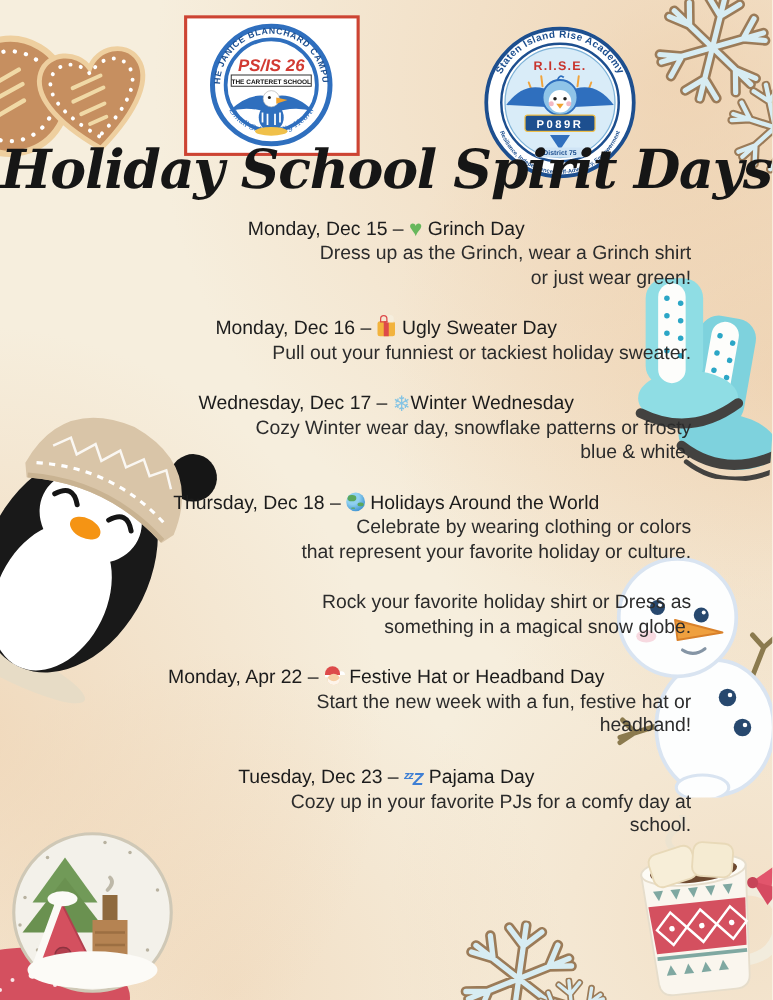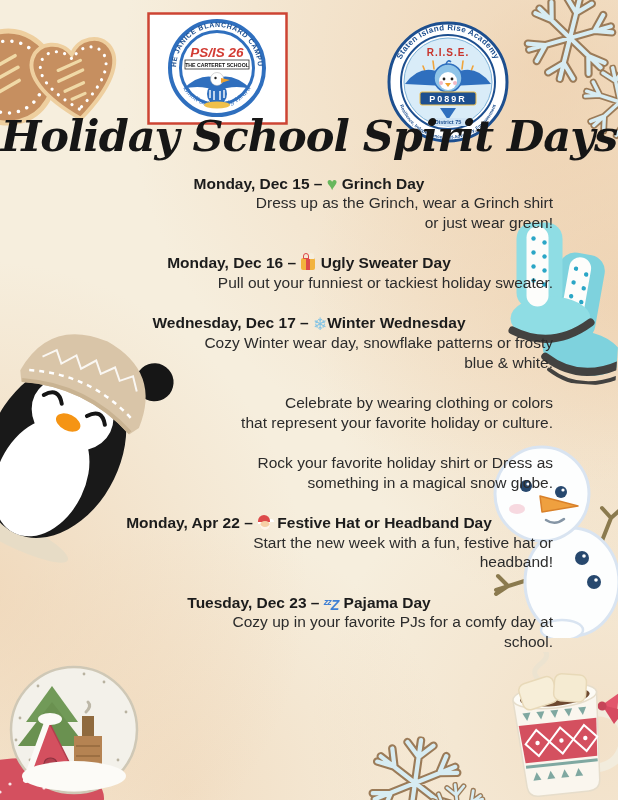--- a/index.html
+++ b/index.html
@@ -11,21 +11,21 @@
       radial-gradient(circle at -4% 74%,  rgba(235,199,160,.55) 0%, rgba(235,199,160,0) 38%),
       radial-gradient(circle at 30% 99%,  rgba(235,199,160,.40) 0%, rgba(235,199,160,0) 30%),
       radial-gradient(circle at 96% 92%,  rgba(235,199,160,.35) 0%, rgba(235,199,160,0) 30%);
     font-family:"Liberation Sans", sans-serif;color:#222;}
   .deco{position:absolute;z-index:0;}
   .content{position:relative;z-index:1;padding-top:110px;text-align:center;}
   .title{font-family:"DejaVu Serif", serif;font-style:italic;font-weight:700;
     font-size:43px;line-height:1.25;color:#161616;letter-spacing:-1px;margin:0 0 10px 0;}
   .schedule{width:488px;margin:0 auto;}
   .sec{margin-bottom:21px;}
-  .sec-heading{font-weight:700;font-size:15.5px;line-height:1.26;color:#1c1c1c;white-space:pre-line;}
+  .sec-heading{font-weight:400;font-size:15.5px;line-height:1.26;color:#1c1c1c;white-space:pre-line;}
   .sec-body{font-size:15.5px;line-height:1.26;color:#2c2c2c;white-space:pre-line;text-align:right;}
   .icon{display:inline-block;vertical-align:-2px;line-height:1;}
   .heart-icon::before{content:"\2665";color:#67b75c;font-size:18px;vertical-align:1px;}
   .snowflake-icon::before{content:"\2744";color:#84c4e4;font-size:17px;font-weight:400;}
   .gift-icon{position:relative;width:14px;height:12px;margin:0 1px;border-radius:2px;
     background:linear-gradient(#f2b33d,#f2b33d);}
   .gift-icon::before{content:"";position:absolute;left:5px;top:0;width:4px;height:12px;background:#dd4a4a;}
   .gift-icon::after{content:"";position:absolute;left:2px;top:-5px;width:4px;height:4px;
     border:1.5px solid #dd4a4a;border-radius:50% 50% 0 0;box-shadow:6px 0 0 -1.5px #fff0, 5px 0 0 0 #f6eedd;}
   .globe-icon{position:relative;width:15px;height:15px;border-radius:50%;overflow:hidden;
@@ -312,20 +312,21 @@
         <div class="sec-body">Pull out your funniest or tackiest holiday sweater.</div>
       </div>
 
       <div class="sec">
         <div class="sec-heading"><span>Wednesday, Dec 17 – </span><span class="icon snowflake-icon"></span><span>Winter Wednesday</span></div>
         <div class="sec-body">Cozy Winter wear day, snowflake patterns or frosty
 blue &amp; white.</div>
       </div>
 
       <div class="sec">
+        <div class="sec-heading"><span>Thursday, Dec 18 – </span><span class="icon globe-icon"></span><span> Holidays Around the World</span></div>
         <div class="sec-body">Celebrate by wearing clothing or colors
 that represent your favorite holiday or culture.</div>
       </div>
 
       <div class="sec">
         <div class="sec-body">Rock your favorite holiday shirt or Dress as
 something in a magical snow globe.</div>
       </div>
 
       <div class="sec">

